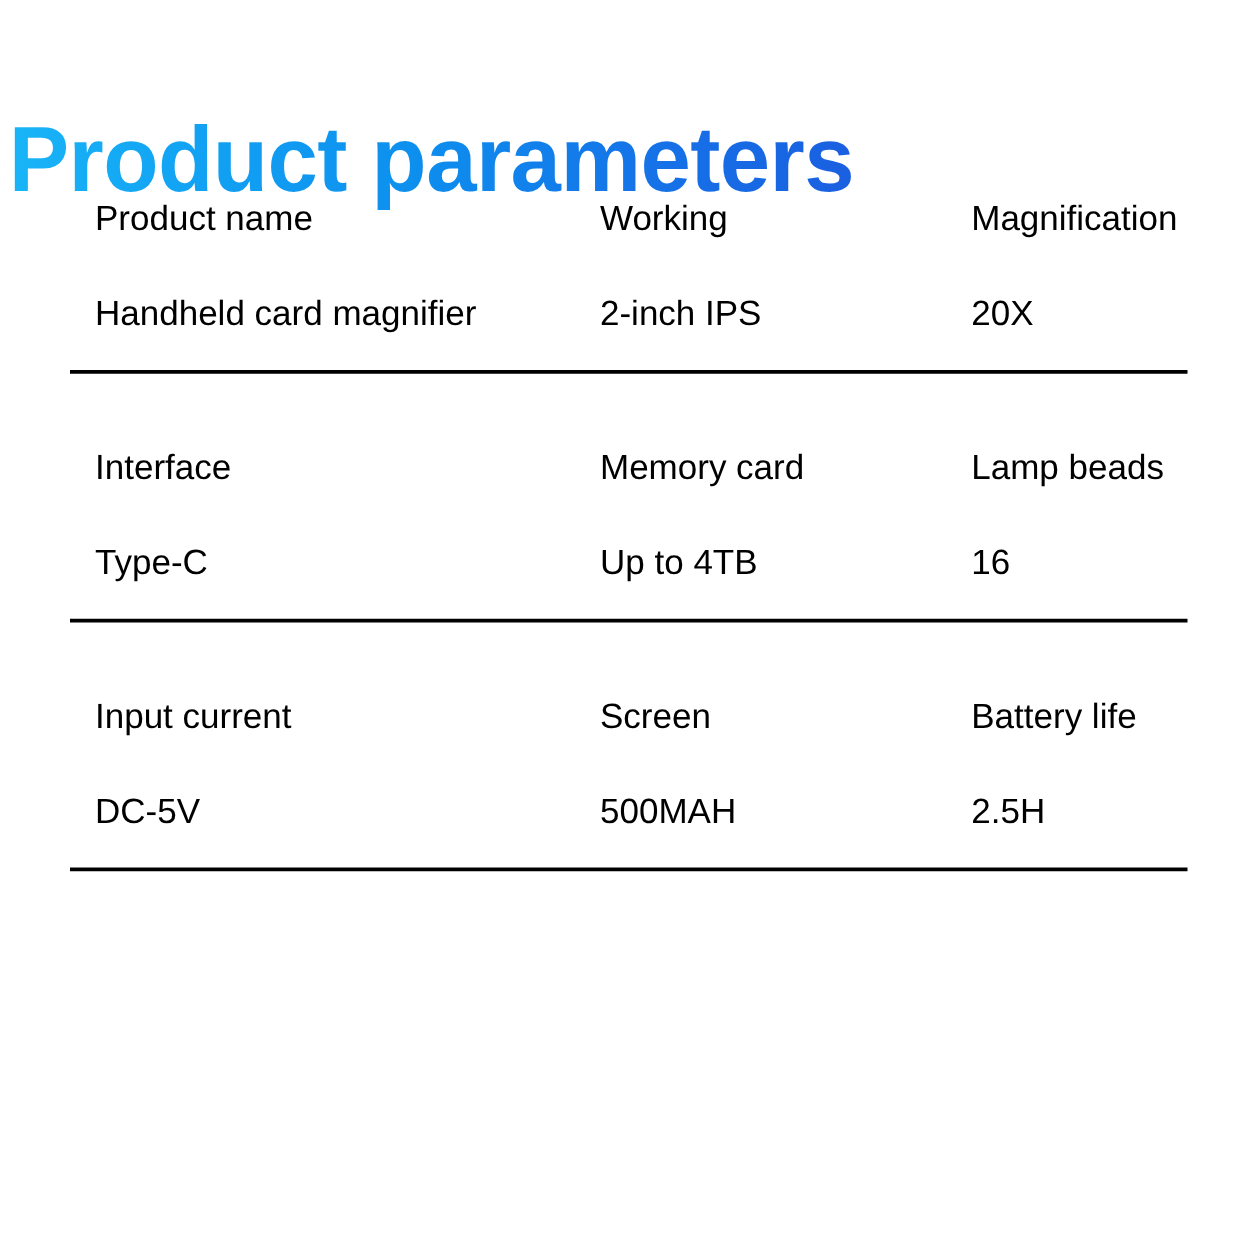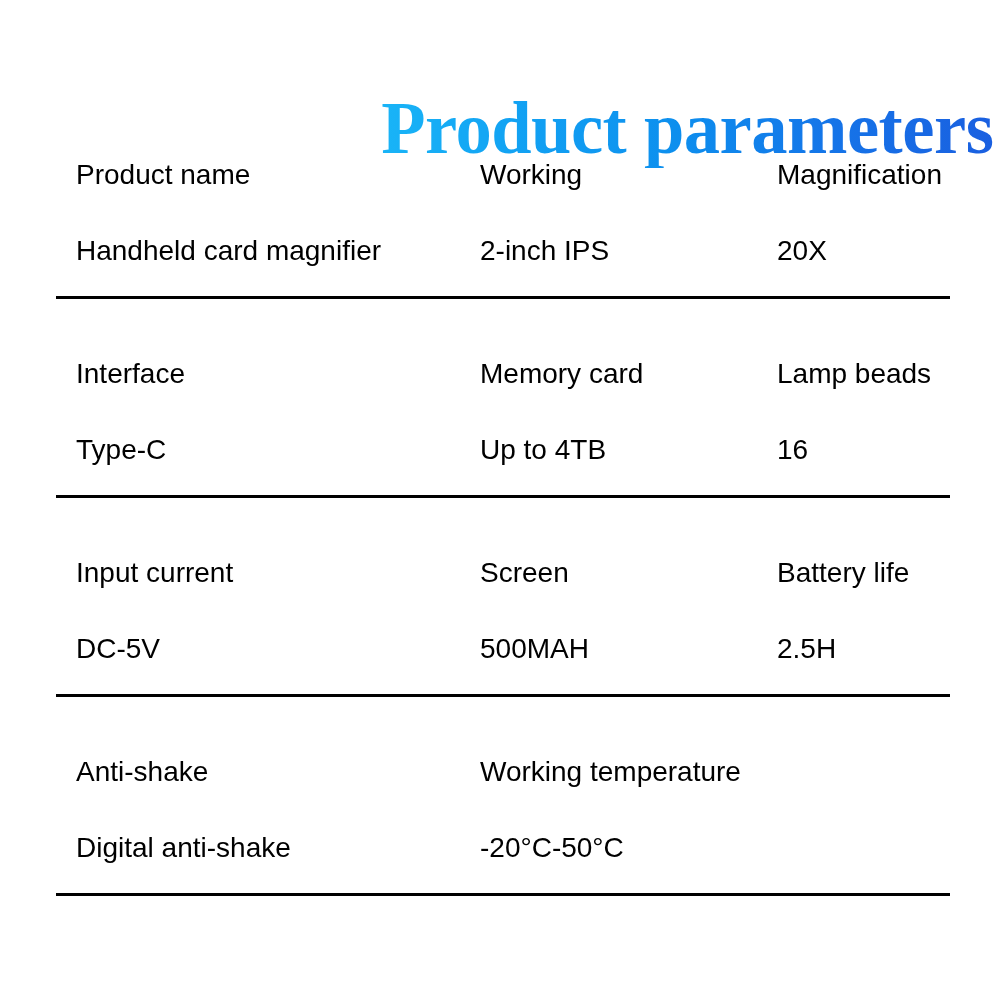--- a/index.html
+++ b/index.html
@@ -22,22 +22,21 @@
     height: 1000px;
     box-sizing: border-box;
   }
 
   
   .title-wrap {
     position: absolute;
     left: 0;
     top: 38px;
     width: 1000px;
-    text-align: right;
-    font-family: Liberation Serif, serif;
+    text-align: left;
   }
   .title {
     display: inline-block;
     font-size: 74px;
     line-height: 80px;
     font-weight: 700;
     letter-spacing: -0.5px;
     transform: scaleX(0.98);
     transform-origin: center;
     background-image: linear-gradient(90deg,
@@ -168,30 +167,15 @@
           <span class="cell col1">DC-5V</span>
           <span class="cell col2">500MAH</span>
           <span class="cell col3">2.5H</span>
         </div>
       </div>
       <div class="divider"></div>
     </div>
 
     <div class="row-gap"></div>
 
-    <div class="spec-row row-4">
-      <div class="row-inner">
-        <div class="cells labels">
-          <span class="cell col1">Anti-shake</span>
-          <span class="cell col2">Working temperature</span>
-          <span class="cell col3"></span>
-        </div>
-        <div class="cells values">
-          <span class="cell col1">Digital anti-shake</span>
-          <span class="cell col2">-20°C-50°C</span>
-          <span class="cell col3"></span>
-        </div>
-      </div>
-      <div class="divider"></div>
-    </div>
 
   </div>
 </div>
 
 </body></html>

